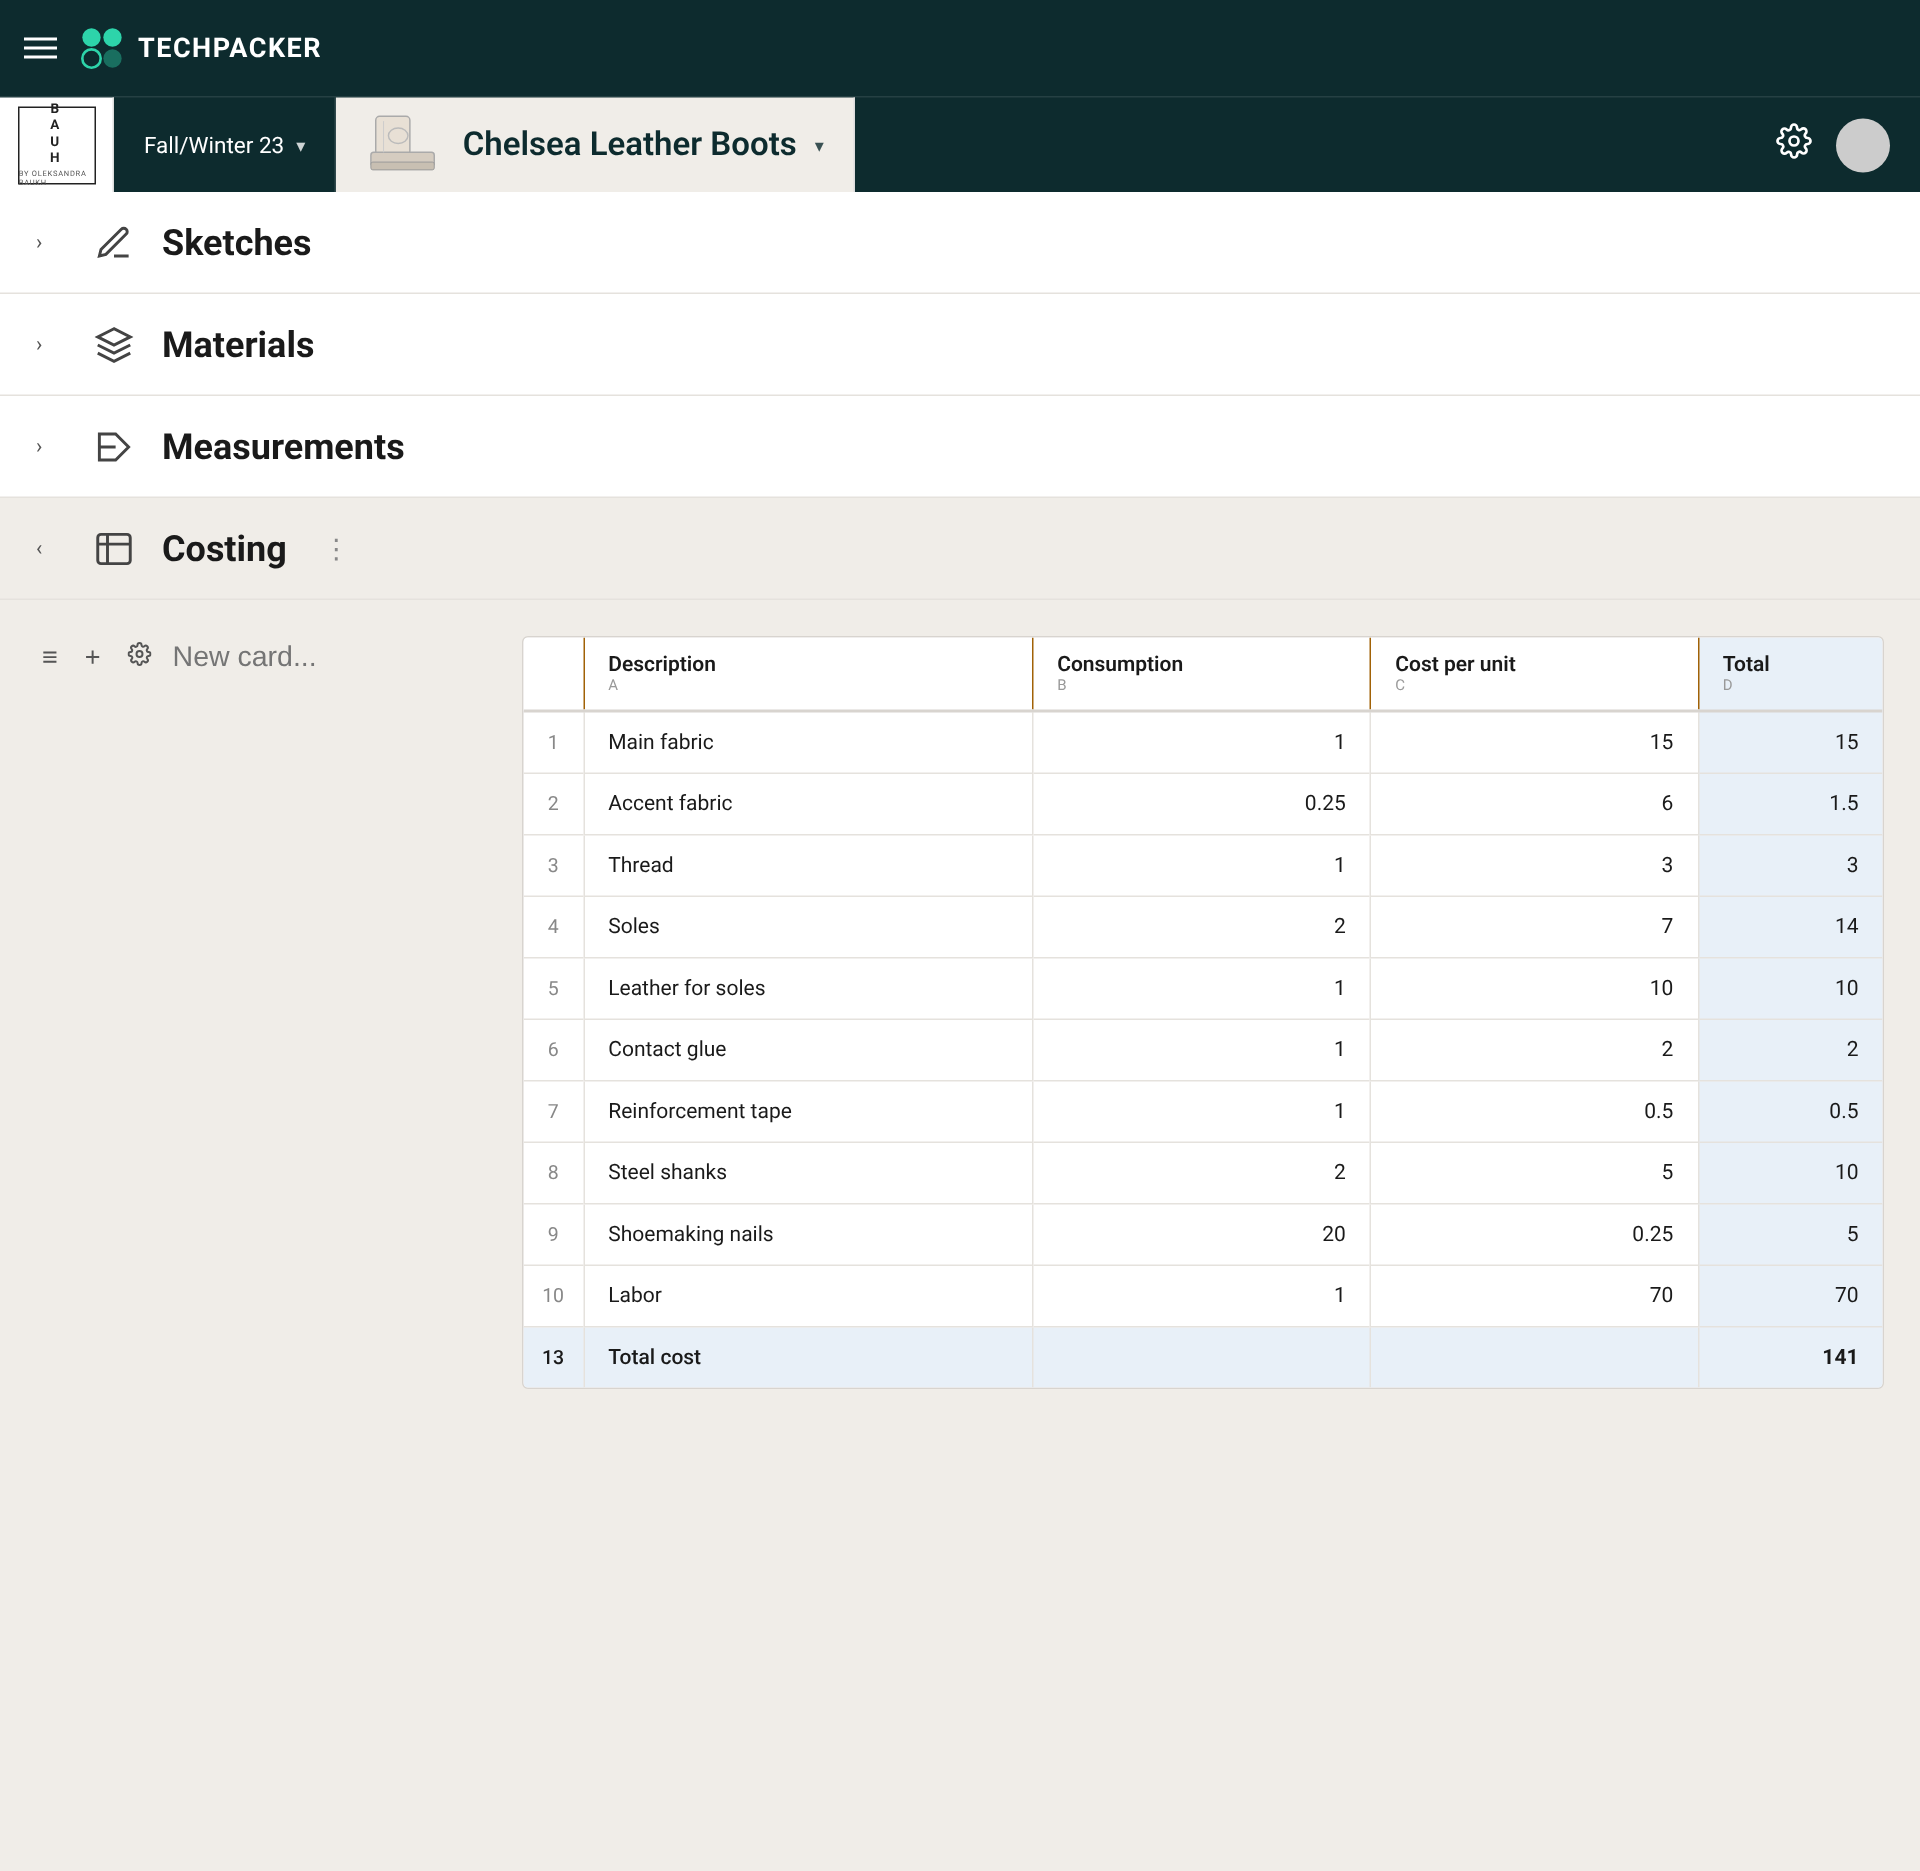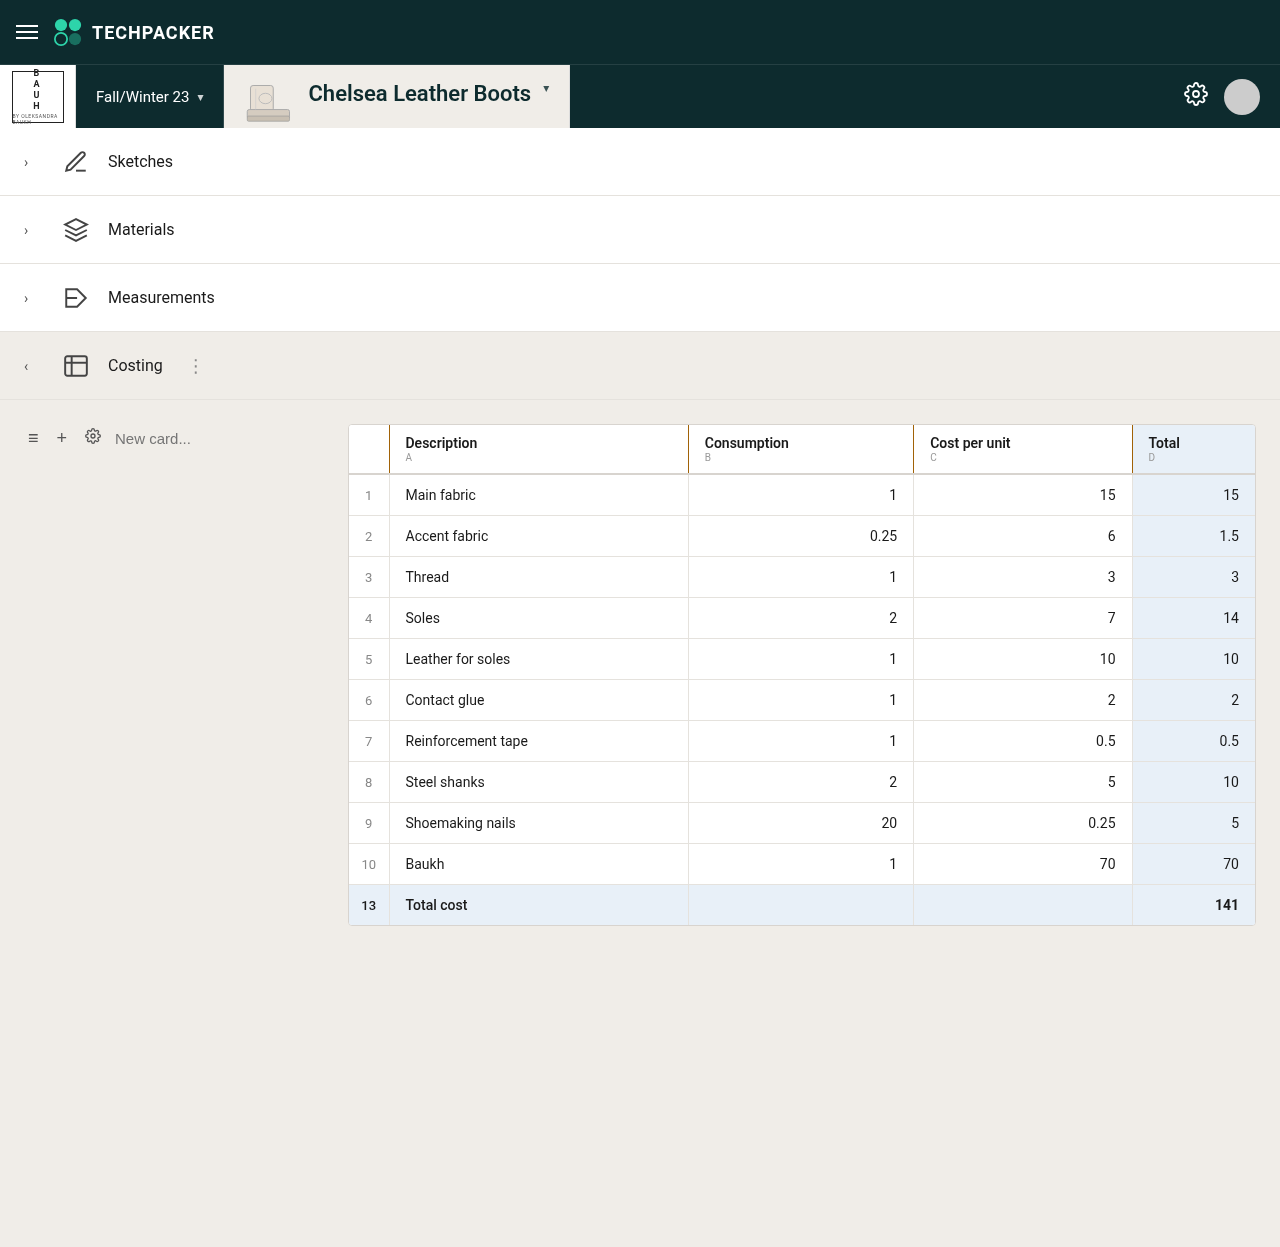--- a/index.html
+++ b/index.html
@@ -95,21 +95,22 @@
       border-right: 1px solid rgba(255,255,255,0.15);
       cursor: pointer;
       gap: 8px;
     }
     .chevron-down {
       font-size: 12px;
       opacity: 0.8;
     }
     .breadcrumb-product {
       display: flex;
-      padding: 16px 20px;
+      align-items: center;
+      padding: 4px 20px;
       color: white;
       font-size: 15px;
       gap: 12px;
       background: #f0ede8;
       border-right: 1px solid #ddd;
     }
     .product-name {
       color: #0d2b2e;
       font-size: 22px;
       font-weight: 600;
@@ -157,22 +158,22 @@
     }
     .section-icon {
       font-size: 22px;
       color: #444;
       width: 32px;
       display: flex;
       align-items: center;
       justify-content: center;
     }
     .section-label {
-      font-size: 16px;
-      font-weight: 400;
+      font-size: 24px;
+      font-weight: 700;
       color: #1a1a1a;
     }
     .section-more {
       font-size: 18px;
       color: #888;
       margin-left: 8px;
     }
 
     
     .content-area {
@@ -197,21 +198,21 @@
       font-size: 18px;
       color: #555;
       cursor: pointer;
       background: none;
       border: none;
       padding: 4px;
     }
     .new-card-input {
       background: transparent;
       border: none;
-      font-size: 15px;
+      font-size: 19px;
       color: #888;
       outline: none;
       cursor: text;
     }
 
     
     .costing-table-container {
       flex: 1;
       background: white;
       border: 1px solid #d8d4cf;
@@ -503,21 +504,21 @@
           </tr>
           <tr>
             <td>9</td>
             <td>Shoemaking nails</td>
             <td class="num">20</td>
             <td class="num">0.25</td>
             <td>5</td>
           </tr>
           <tr>
             <td>10</td>
-            <td>Baukh</td>
+            <td>Labor</td>
             <td class="num">1</td>
             <td class="num">70</td>
             <td>70</td>
           </tr>
           <tr class="total-row">
             <td>13</td>
             <td>Total cost</td>
             <td class="num"></td>
             <td class="num"></td>
             <td>141</td>

